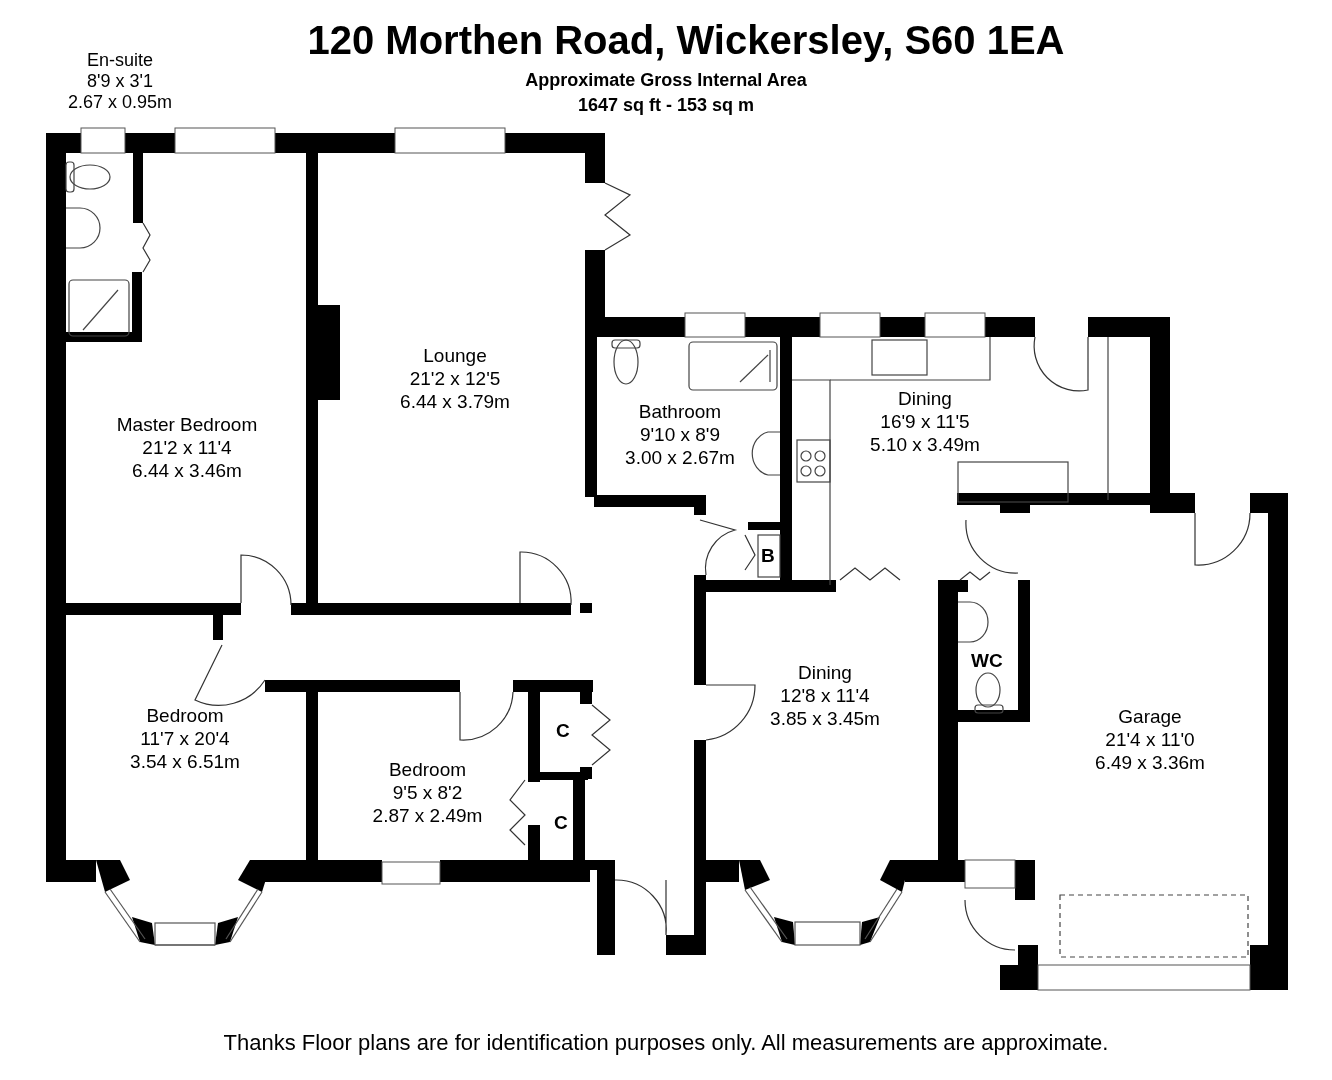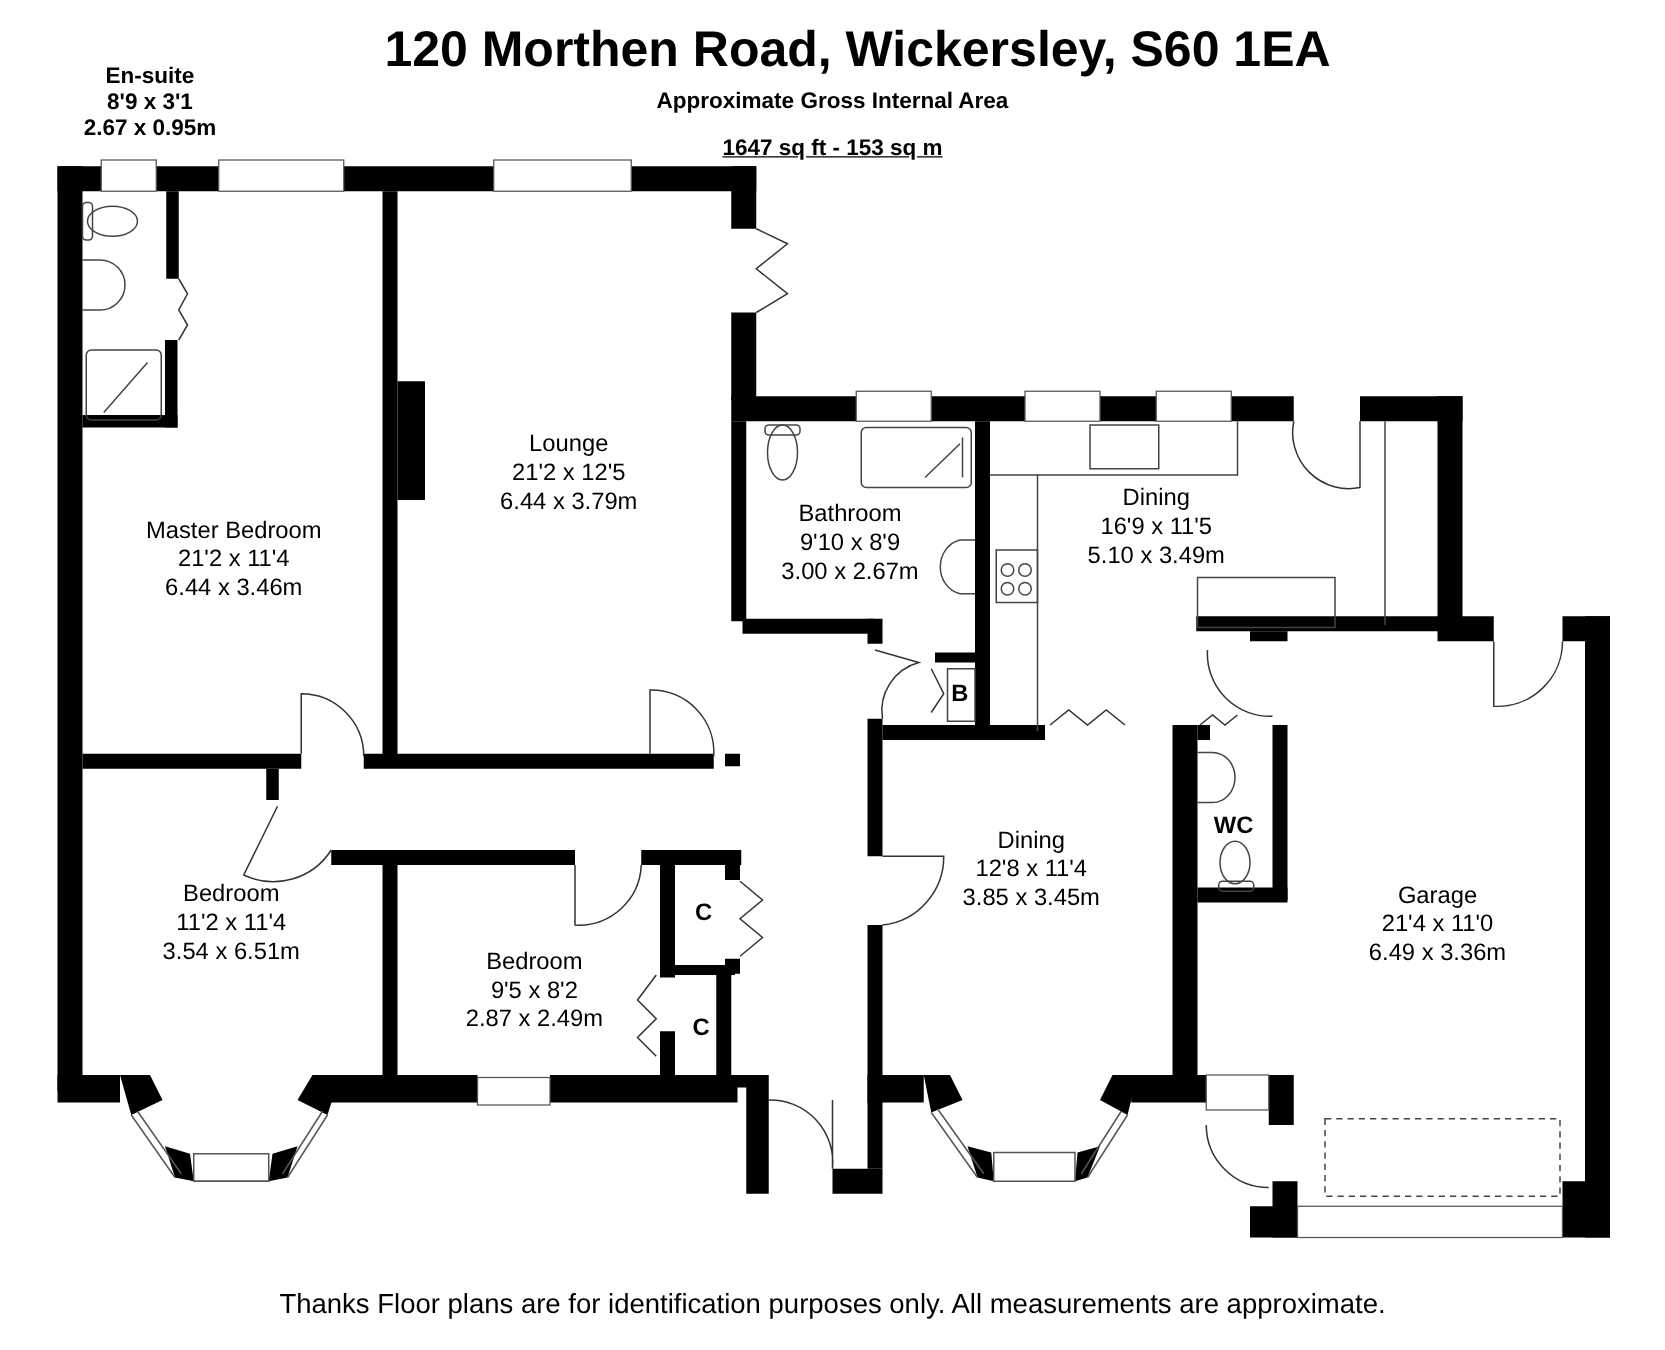--- a/index.html
+++ b/index.html
@@ -1,30 +1,30 @@
 <!DOCTYPE html>
 <html><head>
 <meta charset="utf-8">
 <style>
   html, body { margin:0; padding:0; background:#ffffff; }
   body { width:1332px; height:1080px; position:relative; overflow:hidden; font-family:"Liberation Sans", sans-serif; color:#000; }
   .title { position:absolute; left:0; width:1332px; top:18px; text-align:center; font-size:40px; font-weight:bold; letter-spacing:0px;padding-left:20px; }
   .subtitle { position:absolute; left:366px; width:600px; text-align:center; font-size:18px; font-weight:bold; }
-  .ensuite-lbl { position:absolute; left:40px; width:160px; text-align:center; font-size:18px; font-weight:bold; line-height:21px; }
+  .ensuite-lbl { position:absolute; left:40px; width:160px; text-align:center; font-size:18px; font-weight:normal; line-height:21px; }
   .footer { position:absolute; left:0; width:1332px; top:1030px; text-align:center; font-size:22px; }
   svg { position:absolute; left:0; top:0; }
   .room-label { position:absolute; text-align:center; font-size:19px; font-weight:normal; line-height:23px; }
   .small-label { position:absolute; font-size:19px; font-weight:bold; }
 </style>
 </head>
 <body>
 
 <div class="title">120 Morthen Road, Wickersley, S60 1EA</div>
 <div class="subtitle" style="top:70px;">Approximate Gross Internal Area</div>
-<div class="subtitle" style="top:108px;text-decoration:underline;">1647 sq ft - 153 sq m</div>
+<div class="subtitle" style="top:95px;">1647 sq ft - 153 sq m</div>
 
 <div class="ensuite-lbl" style="top:50px;">
   <div>En-suite</div>
   <div>8'9 x 3'1</div>
   <div>2.67 x 0.95m</div>
 </div>
 
 <svg width="1332" height="1080" viewBox="0 0 1332 1080">
   <g fill="#000">
 
@@ -223,21 +223,21 @@
   <div>9'10 x 8'9</div>
   <div>3.00 x 2.67m</div>
 </div>
 <div class="room-label" style="left:840px; top:387px; width:170px;">
   <div>Dining</div>
   <div>16'9 x 11'5</div>
   <div>5.10 x 3.49m</div>
 </div>
 <div class="room-label" style="left:100px; top:704px; width:170px;">
   <div>Bedroom</div>
-  <div>11'2 x 11'4</div>
+  <div>11'7 x 20'4</div>
   <div>3.54 x 6.51m</div>
 </div>
 <div class="room-label" style="left:340px; top:758px; width:175px;">
   <div>Bedroom</div>
   <div>9'5 x 8'2</div>
   <div>2.87 x 2.49m</div>
 </div>
 <div class="room-label" style="left:745px; top:661px; width:160px;">
   <div>Dining</div>
   <div>12'8 x 11'4</div>

